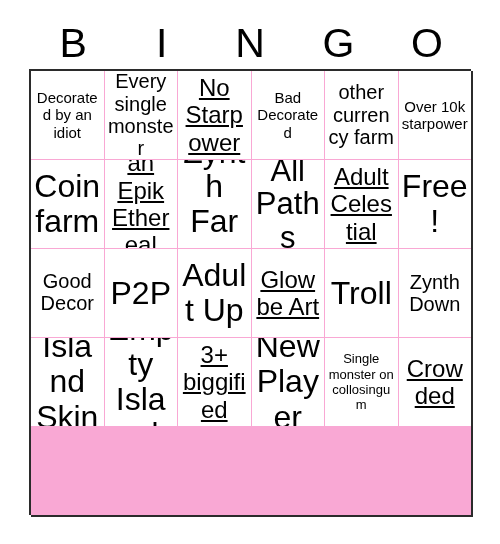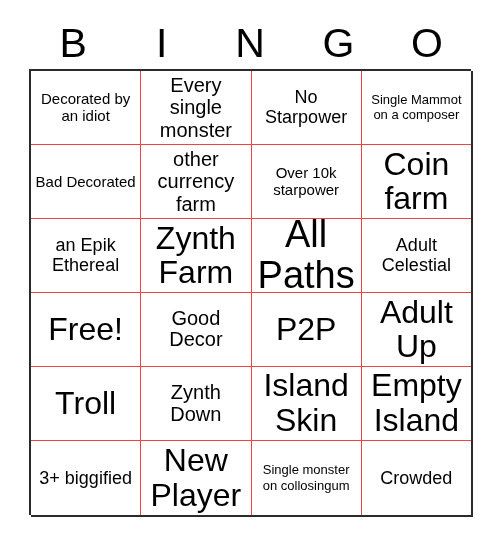--- a/index.html
+++ b/index.html
@@ -49,25 +49,25 @@
 
   
   #bingo-grid {
     position: absolute;
     left: 29px;
     top: 69px;
     width: 442px;
     height: 446px;
     box-sizing: border-box;
     display: grid;
-    grid-template-columns: repeat(4, 1fr);
+    grid-template-columns: repeat(6, 1fr);
     grid-template-rows: repeat(5, 1fr);
     border-top: 2px solid #2b2b2b;
     border-left: 2px solid #2b2b2b;
-    background: #ef4444;
+    background: #f9a8d4;
     gap: 1px;
     padding: 0;
   }
   #bingo-grid::after {
     content: "";
     position: absolute;
     left: 0; top: 0;
     width: 442px;
     height: 446px;
     box-sizing: border-box;
@@ -94,21 +94,21 @@
     font-family: "Liberation Sans", sans-serif;
     font-weight: 400;
     color: #000000;
     word-wrap: break-word;
     hyphens: none;
   }
 
   
   .fs-xs  { font-size: 13px; line-height: 1.18; }
   .fs-sm  { font-size: 15px; line-height: 1.16; }
-  .fs-md  { font-size: 18px; line-height: 1.14; }
+  .fs-md  { font-size: 24px; line-height: 1.14; text-decoration: underline; }
   .fs-lg  { font-size: 20px; line-height: 1.12; text-align: center; }
   .fs-xl  { font-size: 32px; line-height: 1.10; }
   .fs-xxl { font-size: 32px; line-height: 1.08; }
 </style>
 </head>
 <body>
 
 <div id="bingo-card">
 
   <div id="bingo-header">
@@ -123,57 +123,57 @@
       <div class="bingo-cell">
         <span class="cell-text fs-sm">Decorated by an idiot</span>
       </div>
       <div class="bingo-cell">
         <span class="cell-text fs-lg">Every single monster</span>
       </div>
       <div class="bingo-cell">
         <span class="cell-text fs-md">No Starpower</span>
       </div>
       <div class="bingo-cell">
-        <span class="cell-text fs-xs">Single Mammot on a composer</span>
-      </div>
-      <div class="bingo-cell">
         <span class="cell-text fs-sm">Bad Decorated</span>
       </div>
       <div class="bingo-cell">
         <span class="cell-text fs-lg">other currency farm</span>
       </div>
       <div class="bingo-cell">
         <span class="cell-text fs-sm">Over 10k starpower</span>
       </div>
       <div class="bingo-cell">
         <span class="cell-text fs-xxl">Coin farm</span>
       </div>
       <div class="bingo-cell">
         <span class="cell-text fs-md">an Epik Ethereal</span>
       </div>
       <div class="bingo-cell">
         <span class="cell-text fs-xxl">Zynth Farm</span>
       </div>
       <div class="bingo-cell">
-        <span class="cell-text fs-xxl" style="font-size: 38px;">All Paths</span>
+        <span class="cell-text fs-xxl" style="font-size: 31px;">All Paths</span>
       </div>
       <div class="bingo-cell">
         <span class="cell-text fs-md">Adult Celestial</span>
       </div>
       <div class="bingo-cell">
         <span class="cell-text fs-xxl">Free!</span>
       </div>
       <div class="bingo-cell">
         <span class="cell-text fs-xxl" style="font-size: 20px;">Good Decor</span>
       </div>
       <div class="bingo-cell">
         <span class="cell-text fs-xxl">P2P</span>
       </div>
       <div class="bingo-cell">
         <span class="cell-text fs-xxl">Adult Up</span>
+      </div>
+      <div class="bingo-cell">
+        <span class="cell-text fs-md">Glowbe Art</span>
       </div>
       <div class="bingo-cell">
         <span class="cell-text fs-xxl">Troll</span>
       </div>
       <div class="bingo-cell">
         <span class="cell-text fs-lg">Zynth Down</span>
       </div>
       <div class="bingo-cell">
         <span class="cell-text fs-xl">Island Skin</span>
       </div>

